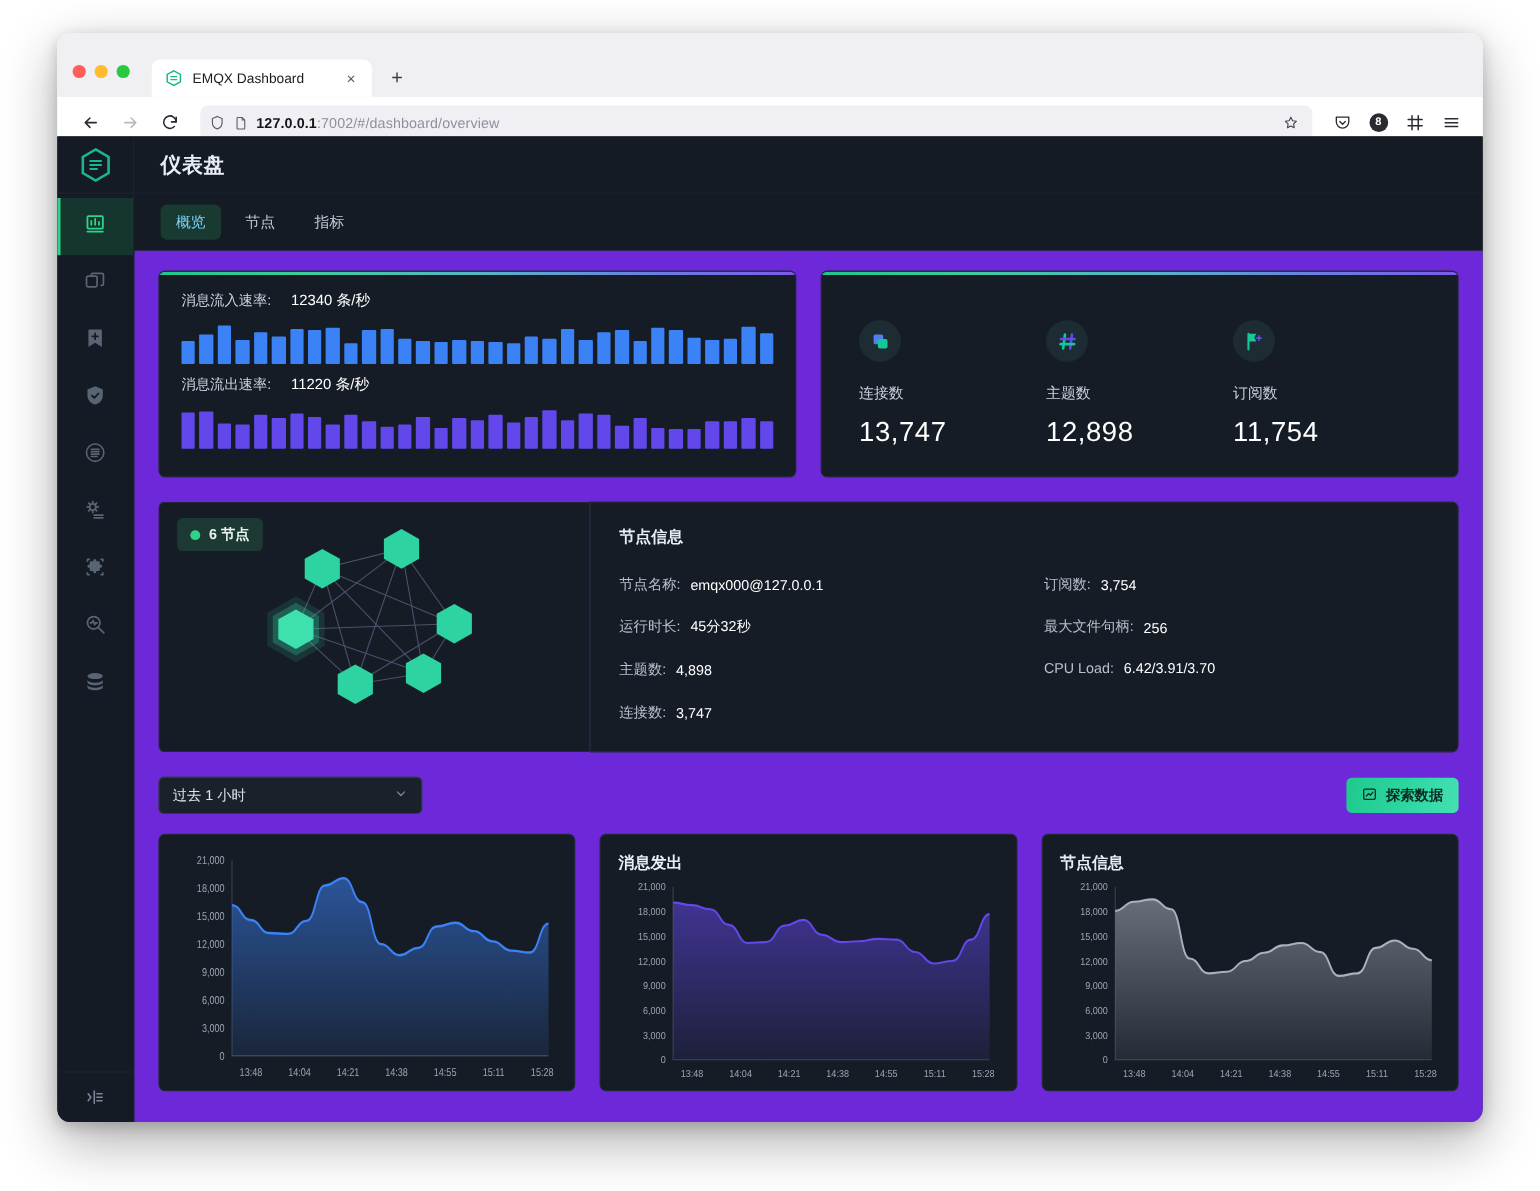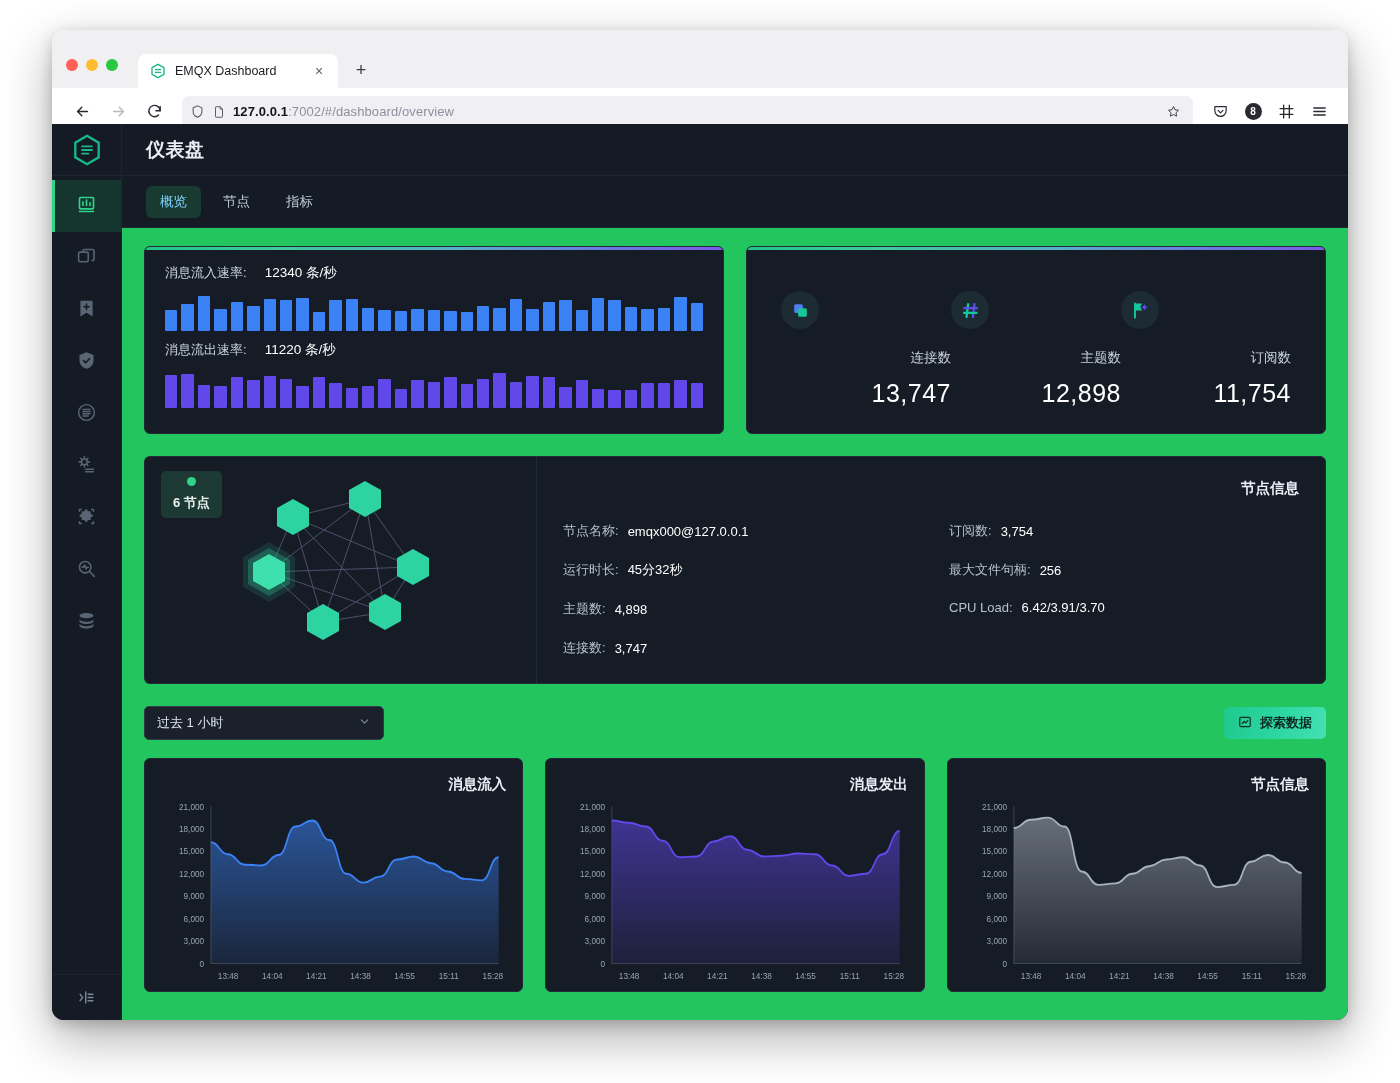--- a/index.html
+++ b/index.html
@@ -223,22 +223,21 @@
     font-size: 13.5px;
     color: #c3cbd6;
     display: flex; align-items: center;
   }
   .tab-btn.active { background: #193a31; color: #7dd3fc; }
 
   .content {
     flex: 1;
     overflow: hidden;
     padding: 18px 22px 0 22px;
-    background: #22c55e;
-    text-align: right;
+    background: #6d28d9;
   }
 
   
   .panel {
     background: #161c26;
     border: 1px solid #222a36;
     border-radius: 6px;
     position: relative;
   }
   .panel.gradient-top { padding-top: 0; overflow: hidden; }
@@ -286,21 +285,21 @@
     border-radius: 6px 0 0 6px;
     position: relative;
     overflow: hidden;
   }
   .node-badge {
     position: absolute; left: 16px; top: 14px;
     background: #1c3a33;
     border-radius: 5px;
     padding: 6px 12px;
     display: flex; align-items: center; gap: 8px;
-    font-size: 13px; color: #eaf2ee; font-weight: bold; flex-direction: column;
+    font-size: 13px; color: #eaf2ee; font-weight: bold;
   }
   .node-dot { width: 9px; height: 9px; border-radius: 50%; background: #2fd38c; }
   .node-info {
     flex: 1;
     background: #161c26;
     border: 1px solid #222a36;
     border-left: 1px solid #222a36;
     border-radius: 0 6px 6px 0;
     padding: 22px 26px 0 26px;
   }
@@ -774,21 +773,20 @@
                   <rect x="3" y="4" width="18" height="16" rx="2"></rect>
                   <path d="M7 15l3.5-4 3 2.6L17 9"></path>
                 </svg>
             </span>
             <span>探索数据</span>
           </div>
         </div>
 
         <div class="row-charts">
           <div class="chart-card">
-            <div class="chart-title">消息流入</div>
             <div class="chart-area">
               <svg class="chart-svg" id="chart-0" viewBox="0 0 360 180" preserveAspectRatio="none">
                   <text x="45" y="9" text-anchor="end" class="ax-label">21,000</text>
                   <text x="45" y="30.142857142857142" text-anchor="end" class="ax-label">18,000</text>
                   <text x="45" y="51.285714285714285" text-anchor="end" class="ax-label">15,000</text>
                   <text x="45" y="72.42857142857143" text-anchor="end" class="ax-label">12,000</text>
                   <text x="45" y="93.57142857142857" text-anchor="end" class="ax-label">9,000</text>
                   <text x="45" y="114.71428571428571" text-anchor="end" class="ax-label">6,000</text>
                   <text x="45" y="135.85714285714286" text-anchor="end" class="ax-label">3,000</text>
                   <text x="45" y="157" text-anchor="end" class="ax-label">0</text>

